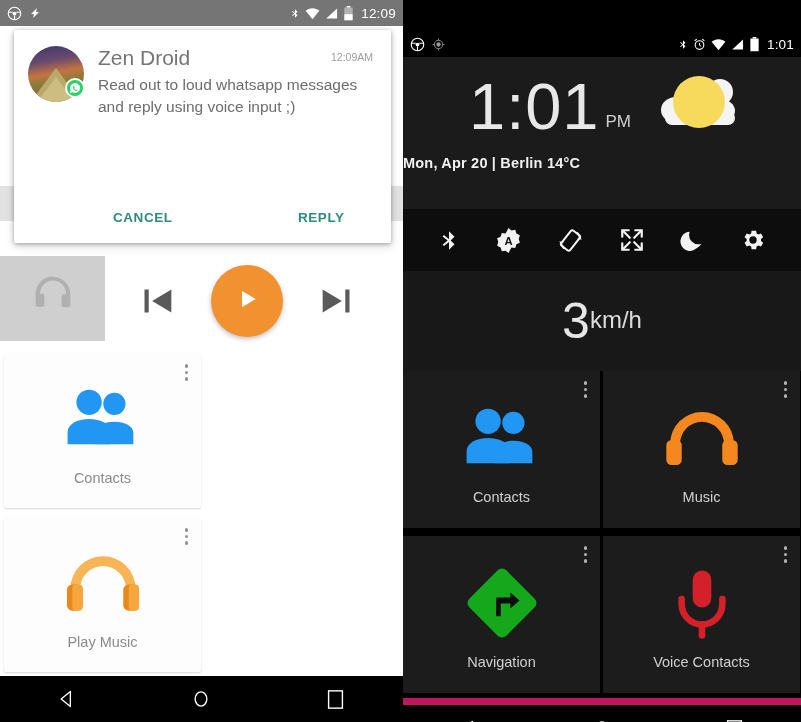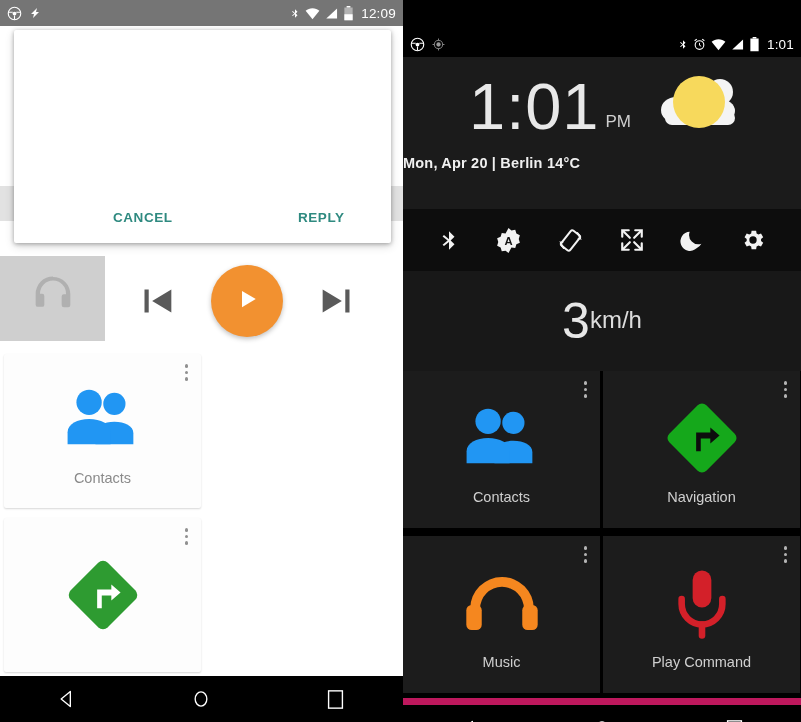--- a/index.html
+++ b/index.html
@@ -223,20 +223,40 @@
             </svg>
         </span>
         <span class="sb-time">12:09</span>
       </div>
     </div>
 
     <div class="card-area">
       <div class="shadow-strip"></div>
 
       <div class="card">
+        <div class="card-body">
+          <div class="avatar-wrap">
+            <div class="avatar">
+              <div class="pyr"></div>
+                <div class="pyr2"></div>
+            </div>
+            <div class="wa-badge">
+              <svg width="12" height="12" viewBox="0 0 24 24">
+                  <path d="M12 2a10 10 0 00-8.6 15L2 22l5.2-1.4A10 10 0 1012 2zm5.3 14c-.3.8-1.6 1.4-2.2 1.5-.6.1-1.3.1-2.1-.2-2.6-.9-4.3-3.6-4.4-3.8-.1-.2-1-1.4-1-2.6s.6-1.8.9-2c.2-.3.5-.3.7-.3h.5c.2 0 .4 0 .6.5l.8 2c.1.2.1.4 0 .6l-.4.5c-.1.2-.3.3-.1.6.1.3.7 1.2 1.5 1.9 1 .9 1.8 1.1 2.1 1.3.2.1.4.1.5-.1l.7-.8c.2-.2.3-.2.6-.1l1.9.9c.3.1.5.2.6.3.1.2.1.7-.2 1.4z" fill="#fff"></path>
+                </svg>
+            </div>
+          </div>
+          <div class="card-text">
+            <div class="card-head">
+              <div class="card-title">Zen Droid</div>
+              <div class="card-time">12:09AM</div>
+            </div>
+            <div class="card-msg">Read out to loud whatsapp messages and reply using voice input ;)</div>
+          </div>
+        </div>
         <div class="card-actions">
           <button class="card-btn btn-cancel">CANCEL</button>
           <button class="card-btn btn-reply">REPLY</button>
         </div>
       </div>
     </div>
 
     <div class="player">
       <div class="hp-tile">
         <span>
@@ -278,20 +298,37 @@
           <svg width="86" height="64" viewBox="0 0 34 24">
             <circle cx="21.5" cy="6" r="4.4" fill="#2196F3"></circle>
             <path d="M14 22v-4.4c0-2.8 3.4-4.5 7.5-4.5s7.5 1.7 7.5 4.5V22z" fill="#2196F3"></path>
             <circle cx="11.5" cy="5.4" r="5" fill="#2196F3"></circle>
             <path d="M3 22v-4.8c0-3.2 3.9-5.2 8.5-5.2s8.5 2 8.5 5.2V22z" fill="#2196F3"></path>
           </svg>
         </span>
         <span class="tile-label">Contacts</span>
       </div>
 
+      <div class="tile light-t">
+        <span class="kebab">
+            <i></i>
+            <i></i>
+            <i></i>
+          </span>
+        <span class="tile-icon">
+          <svg width="84" height="66" viewBox="0 0 34 26">
+            <path d="M17 2.2A13.2 13.2 0 003.8 15.4v2.2h3.9v-2.2a9.3 9.3 0 1118.6 0v2.2h3.9v-2.2A13.2 13.2 0 0017 2.2z" fill="#F7B555"></path>
+            <rect x="2.4" y="13.6" width="6.4" height="10.6" rx="2.2" fill="#E8881F"></rect>
+            <rect x="25.2" y="13.6" width="6.4" height="10.6" rx="2.2" fill="#E8881F"></rect>
+            <rect x="4.6" y="13.6" width="4.2" height="10.6" rx="1.6" fill="#F5A63C"></rect>
+            <rect x="27.4" y="13.6" width="4.2" height="10.6" rx="1.6" fill="#F5A63C"></rect>
+          </svg>
+        </span>
+        <span class="tile-label">Play Music</span>
+      </div>
 
       <div class="tile light-t">
         <span class="kebab">
             <i></i>
             <i></i>
             <i></i>
           </span>
         <span class="tile-icon">
           <svg width="74" height="74" viewBox="0 0 24 24">
             <rect x="3.5" y="3.5" width="17" height="17" rx="2.2" transform="rotate(45 12 12)" fill="#2E9B31"></rect>
@@ -451,58 +488,58 @@
         <span class="tile-label">Contacts</span>
       </div>
 
       <div class="tile dark-t">
         <span class="kebab">
             <i></i>
             <i></i>
             <i></i>
           </span>
         <span class="tile-icon">
-          <svg width="74" height="74" viewBox="0 0 24 24">
-            <rect x="3.5" y="3.5" width="17" height="17" rx="2" transform="rotate(45 12 12)" fill="#15A81B"></rect>
-            <path d="M11.6 16.3v-4.1h3.1v1.6l3-2.6-3-2.6v1.6h-4.6v6.1z" fill="#0d0d0d"></path>
-          </svg>
-        </span>
-        <span class="tile-label">Navigation</span>
-      </div>
-
-      <div class="tile dark-t">
-        <span class="kebab">
-            <i></i>
-            <i></i>
-            <i></i>
-          </span>
-        <span class="tile-icon">
           <svg width="82" height="66" viewBox="0 0 34 26">
             <path d="M17 2.2A13.2 13.2 0 003.8 15.4v2.2h4.1v-2.2a9.1 9.1 0 1118.2 0v2.2h4.1v-2.2A13.2 13.2 0 0017 2.2z" fill="#F5871F"></path>
             <rect x="2.2" y="13.8" width="6.4" height="10.4" rx="2.2" fill="#F5871F"></rect>
             <rect x="25.4" y="13.8" width="6.4" height="10.4" rx="2.2" fill="#F5871F"></rect>
           </svg>
         </span>
         <span class="tile-label">Music</span>
       </div>
 
       <div class="tile dark-t">
         <span class="kebab">
             <i></i>
             <i></i>
             <i></i>
           </span>
         <span class="tile-icon">
+          <svg width="74" height="74" viewBox="0 0 24 24">
+            <rect x="3.5" y="3.5" width="17" height="17" rx="2" transform="rotate(45 12 12)" fill="#15A81B"></rect>
+            <path d="M11.6 16.3v-4.1h3.1v1.6l3-2.6-3-2.6v1.6h-4.6v6.1z" fill="#0d0d0d"></path>
+          </svg>
+        </span>
+        <span class="tile-label">Navigation</span>
+      </div>
+
+      <div class="tile dark-t">
+        <span class="kebab">
+            <i></i>
+            <i></i>
+            <i></i>
+          </span>
+        <span class="tile-icon">
           <svg width="66" height="76" viewBox="0 0 24 26">
             <rect x="8.6" y="1.2" width="6.8" height="13.4" rx="3.4" fill="#D32029"></rect>
             <path d="M4.6 11.6v1.8a7.4 7.4 0 0014.8 0v-1.8" fill="none" stroke="#D32029" stroke-width="2.4" stroke-linecap="round"></path>
             <path d="M12 20.8v4" stroke="#D32029" stroke-width="2.4" stroke-linecap="round"></path>
           </svg>
         </span>
-        <span class="tile-label">Play Command</span>
+        <span class="tile-label">Voice Contacts</span>
       </div>
 
     </div>
 
     <div class="navbar dark-nav">
       <span class="nav-btn">
         <svg width="20" height="20" viewBox="0 0 24 24">
             <path d="M16 3v18L5 12z" fill="none" stroke="#fff" stroke-width="1.6" stroke-linejoin="round"></path>
           </svg>
       </span>

